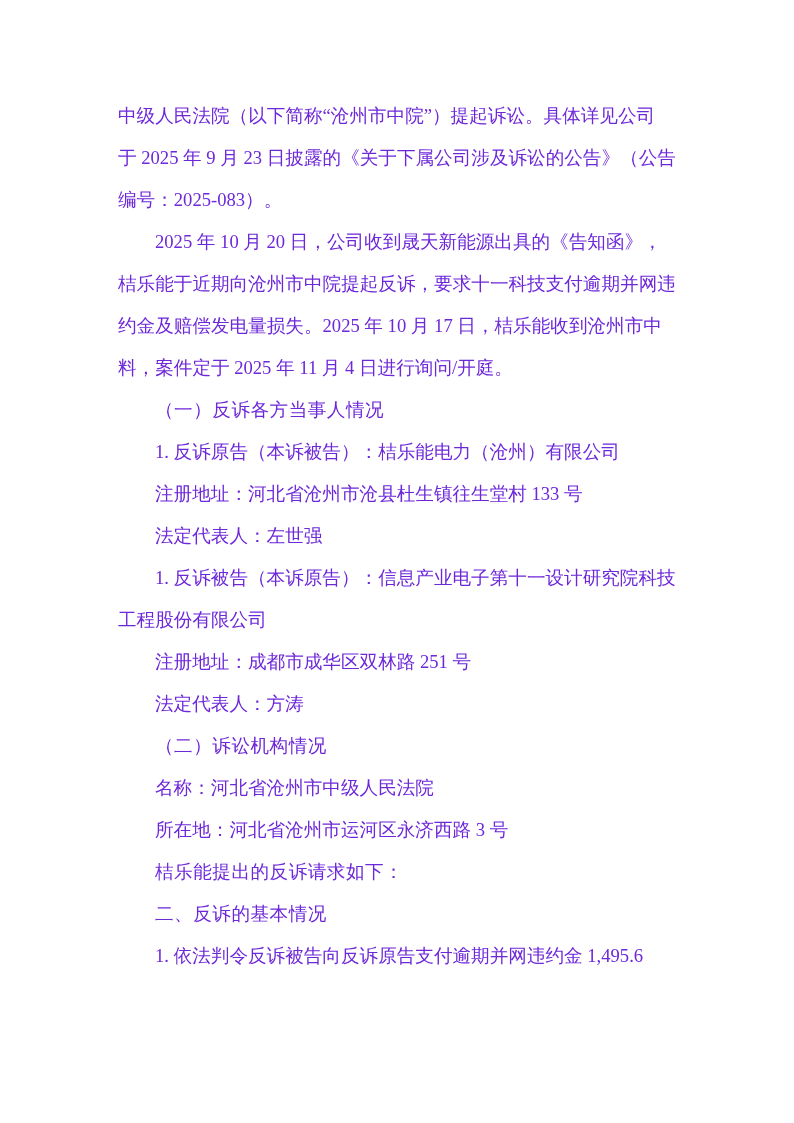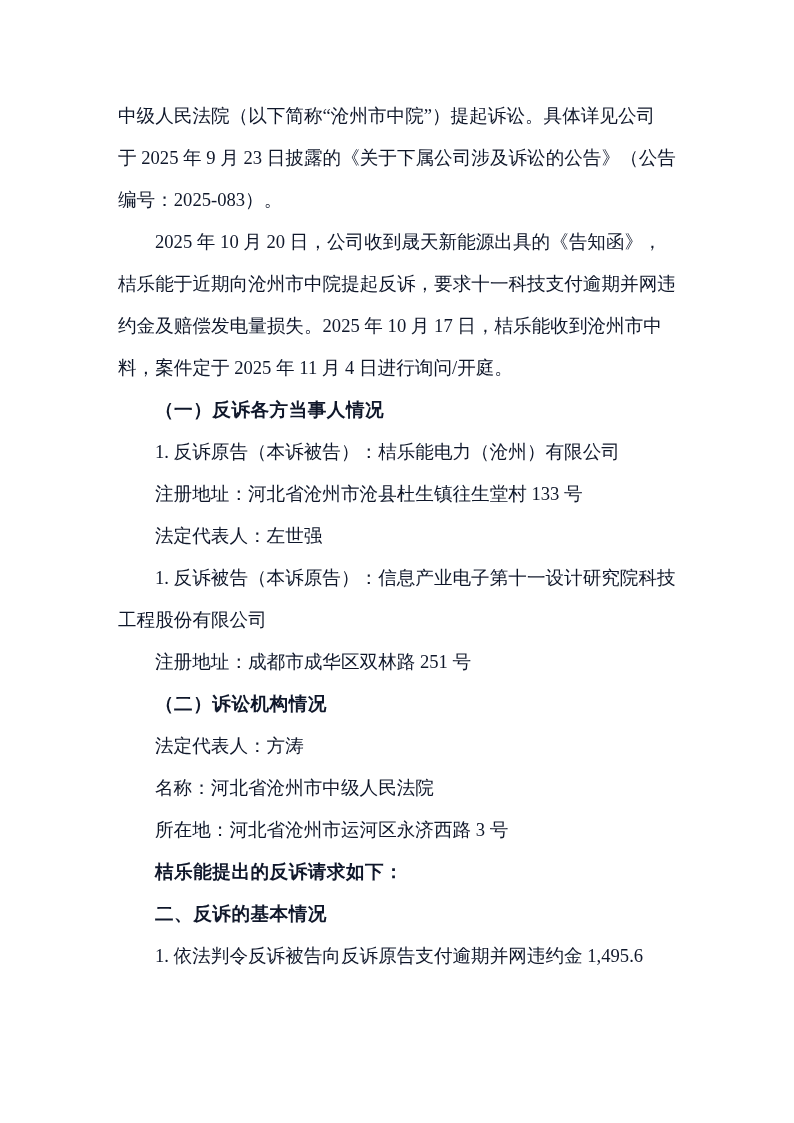--- a/index.html
+++ b/index.html
@@ -12,32 +12,32 @@
   .page {
     position: relative;
     width: 794px;
     height: 1123px;
     box-sizing: border-box;
     padding: 95px 118px 0 118px;
     background: #ffffff;
     font-family: "Liberation Serif", "DejaVu Serif", serif;
     font-size: 18.6px;
     line-height: 42px;
-    color: #0f172a;
+    color: #6d28d9;
   }
   .ln {
     white-space: nowrap;
     height: 42px;
   }
   .indent {
     padding-left: 37px;
   }
   .h {
     font-family: "Liberation Sans", "DejaVu Sans", sans-serif;
-    font-weight: 700;
+    font-weight: 400;
     letter-spacing: 0.5px;
   }
 </style>
 </head>
 <body>
 
 <div class="page">
   <div class="ln">中级人民法院（以下简称“沧州市中院”）提起诉讼。具体详见公司</div>
   <div class="ln">于 2025 年 9 月 23 日披露的《关于下属公司涉及诉讼的公告》（公告</div>
   <div class="ln">编号：2025-083）。</div>
@@ -45,20 +45,20 @@
   <div class="ln">桔乐能于近期向沧州市中院提起反诉，要求十一科技支付逾期并网违</div>
   <div class="ln">约金及赔偿发电量损失。2025 年 10 月 17 日，桔乐能收到沧州市中</div>
   <div class="ln">料，案件定于 2025 年 11 月 4 日进行询问/开庭。</div>
   <div class="ln indent h">（一）反诉各方当事人情况</div>
   <div class="ln indent">1. 反诉原告（本诉被告）：桔乐能电力（沧州）有限公司</div>
   <div class="ln indent">注册地址：河北省沧州市沧县杜生镇往生堂村 133 号</div>
   <div class="ln indent">法定代表人：左世强</div>
   <div class="ln indent">1. 反诉被告（本诉原告）：信息产业电子第十一设计研究院科技</div>
   <div class="ln">工程股份有限公司</div>
   <div class="ln indent">注册地址：成都市成华区双林路 251 号</div>
+  <div class="ln indent">法定代表人：方涛</div>
   <div class="ln indent h">（二）诉讼机构情况</div>
-  <div class="ln indent">法定代表人：方涛</div>
   <div class="ln indent">名称：河北省沧州市中级人民法院</div>
   <div class="ln indent">所在地：河北省沧州市运河区永济西路 3 号</div>
   <div class="ln indent h">桔乐能提出的反诉请求如下：</div>
   <div class="ln indent h">二、反诉的基本情况</div>
   <div class="ln indent">1. 依法判令反诉被告向反诉原告支付逾期并网违约金 1,495.6</div>
 </div>
 
 </body></html>

